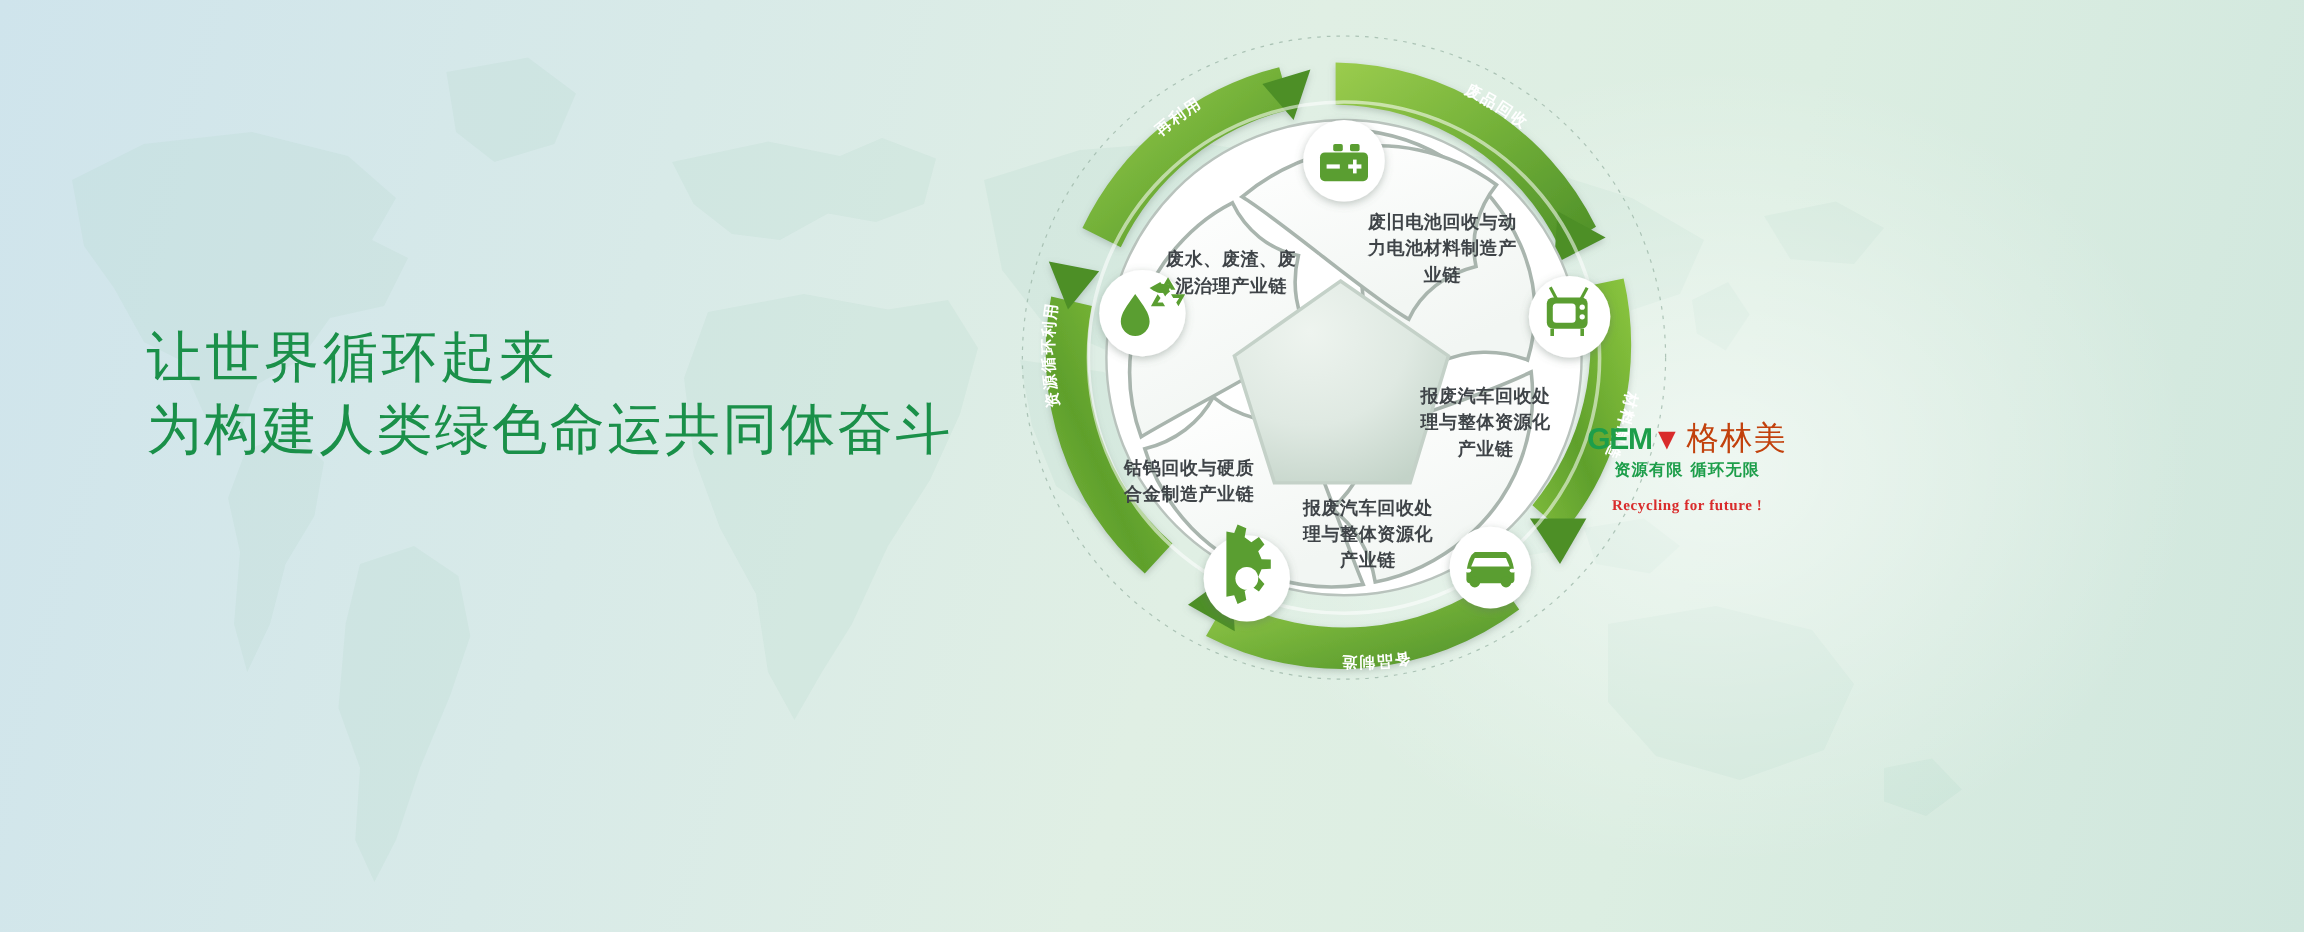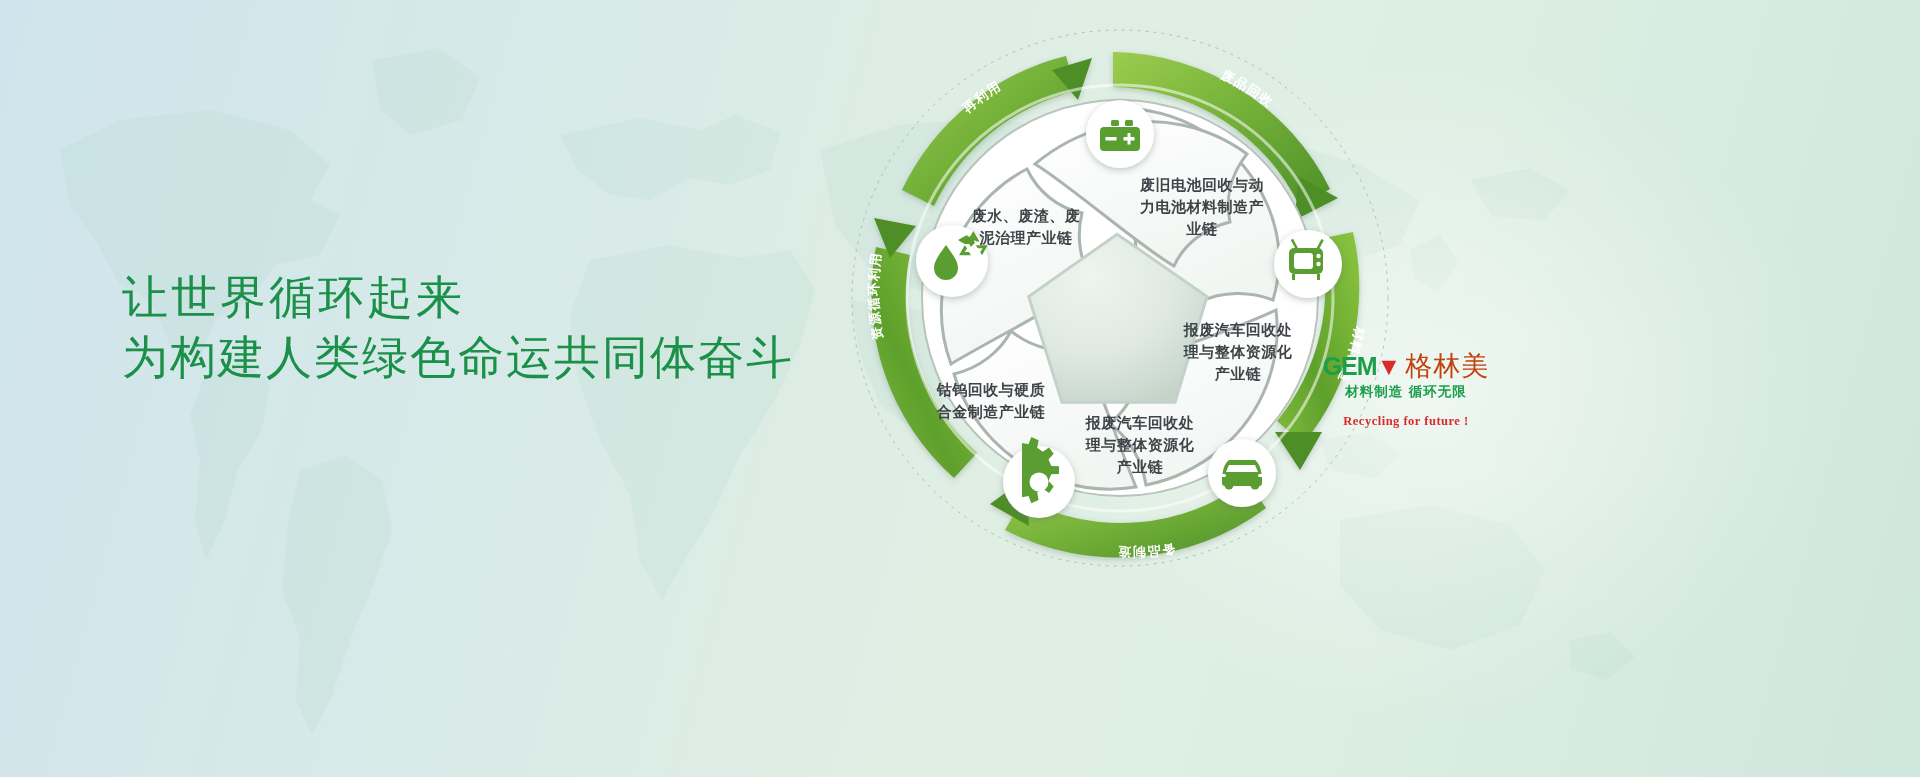--- a/index.html
+++ b/index.html
@@ -287,15 +287,15 @@
   <div class="lbl" style="left:140px; top:198px; width:112px;">废水、废渣、废泥治理产业链</div>
 </div>
 
 <div id="center-logo">
   <div class="gem-row">
     <span class="gem">
       <span>GEM</span><span class="tri">▼</span>
     </span>
     <span class="cn-name">格林美</span>
   </div>
-  <div class="slogan">材料制造  循环无限</div>
+  <div class="slogan">资源有限  循环无限</div>
   <div class="eng">Recycling for future !</div>
 </div>
 
 </body></html>

